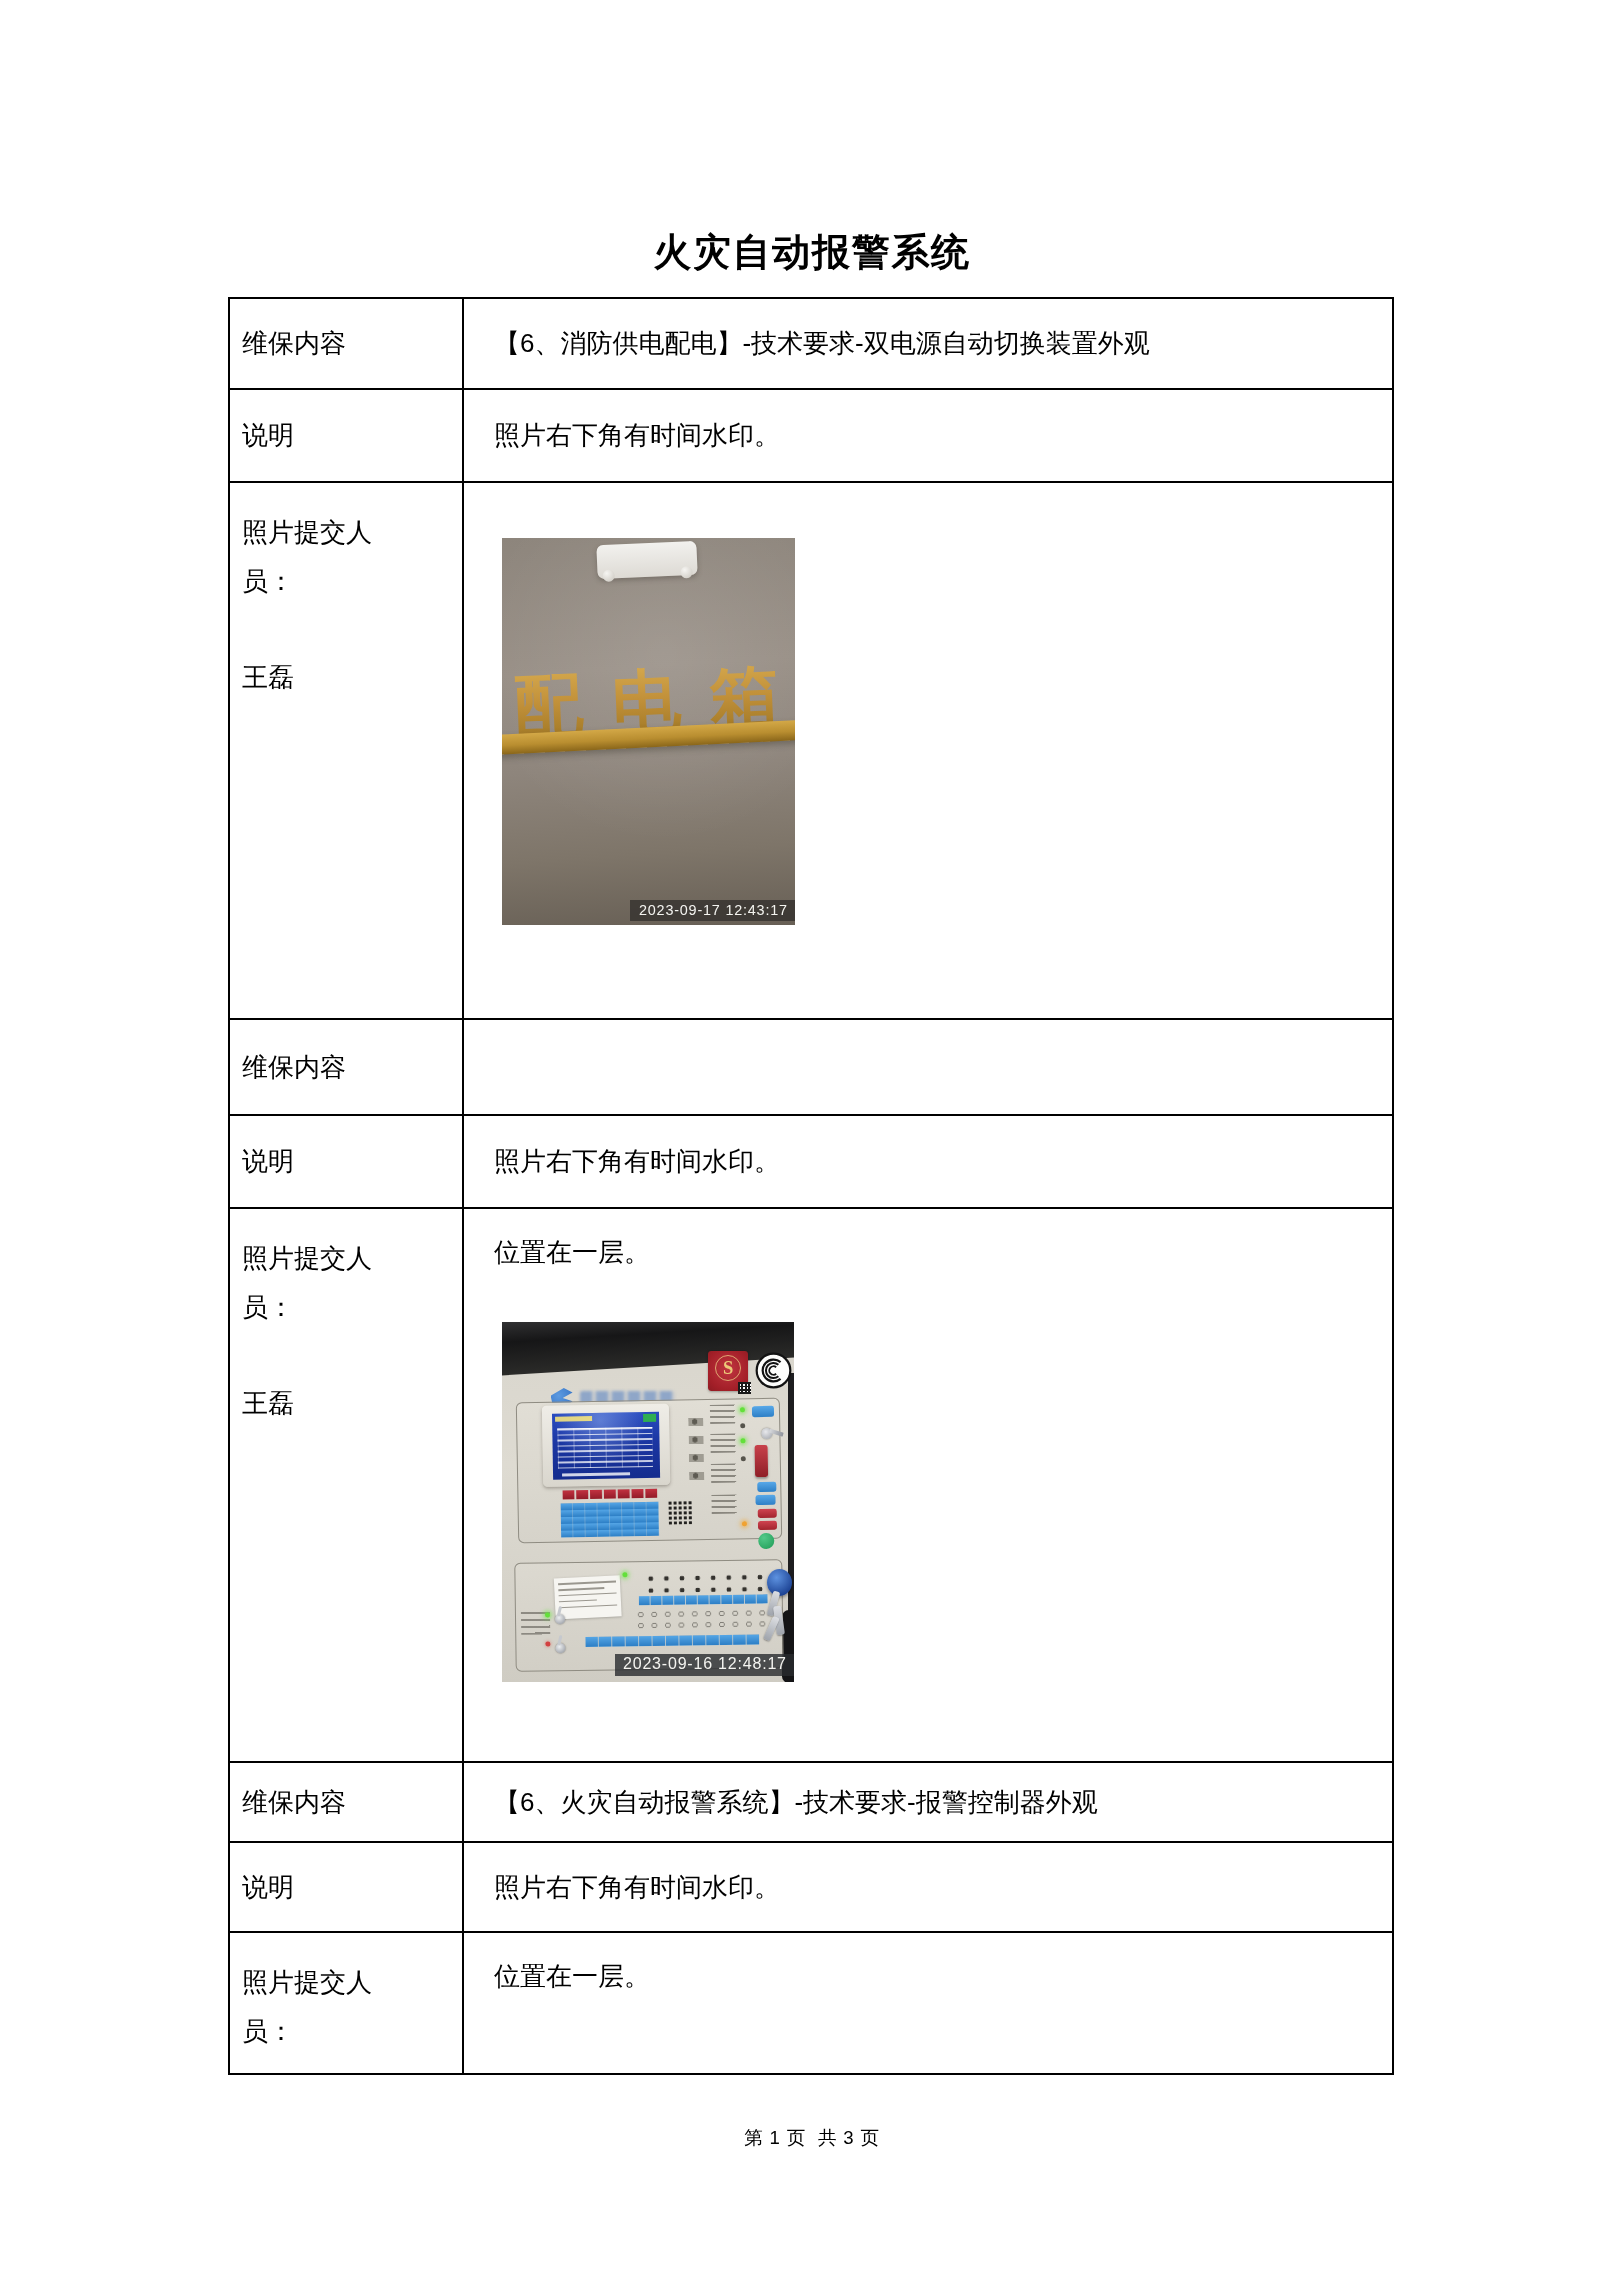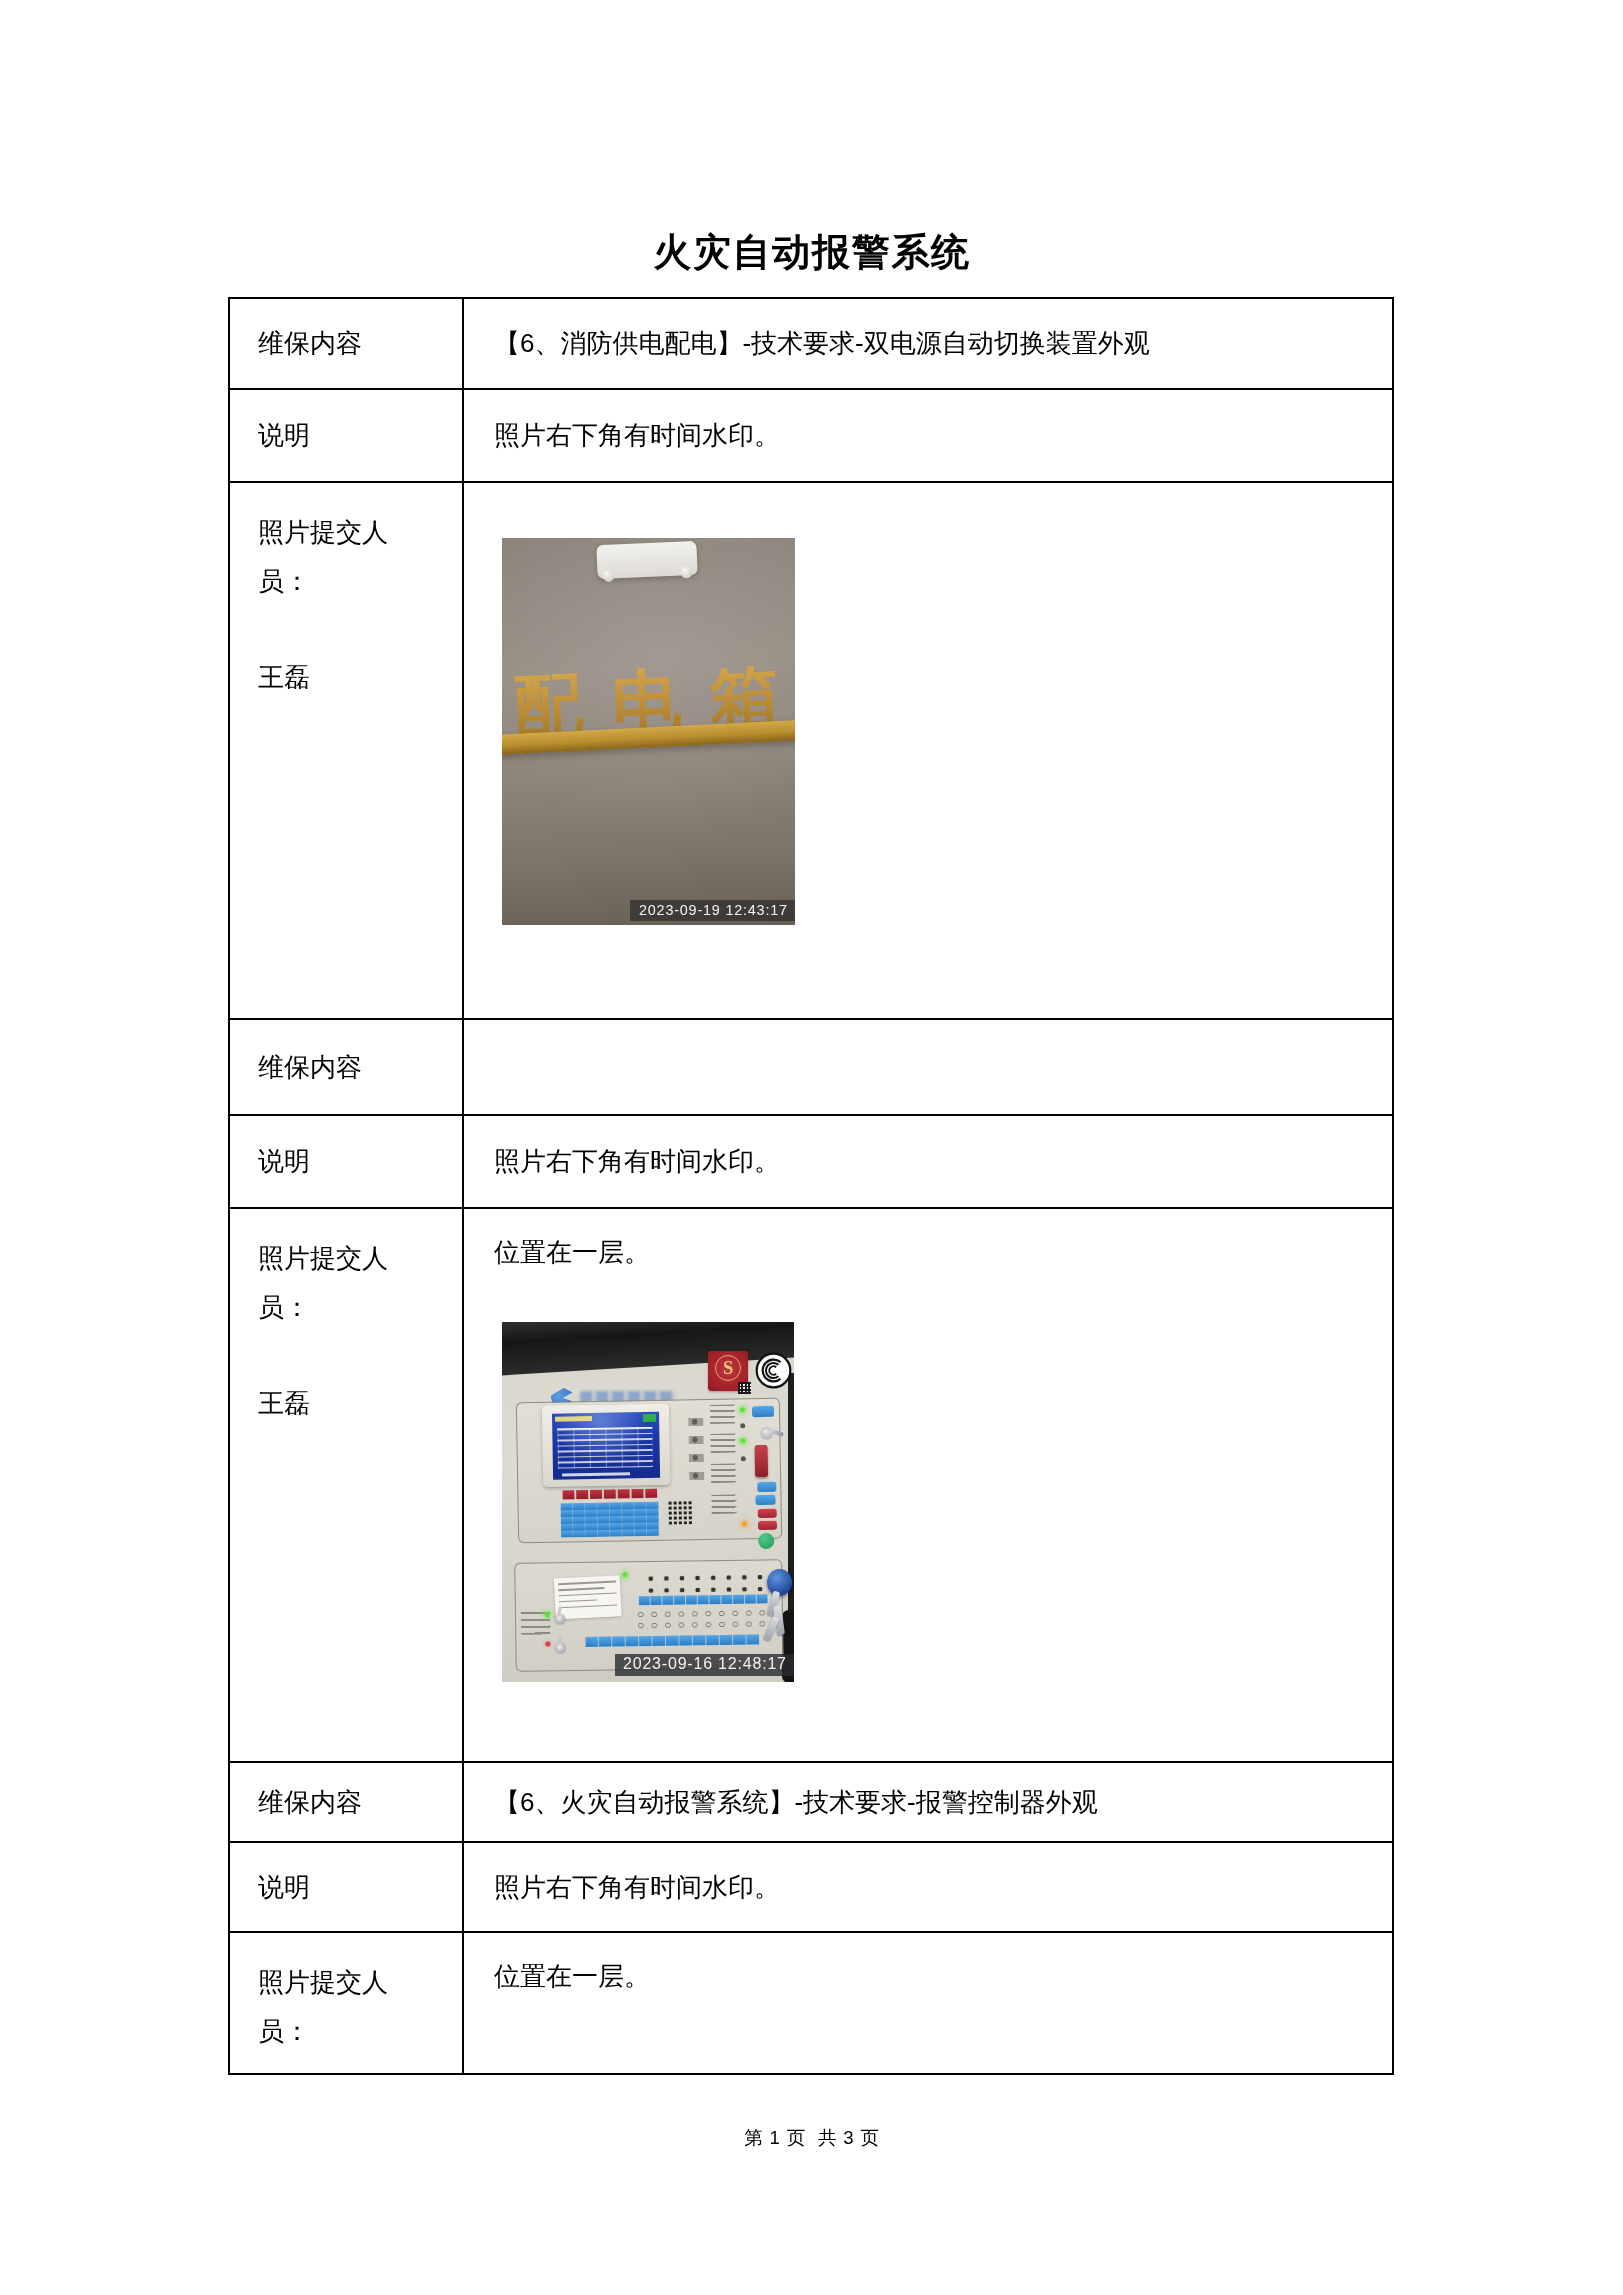--- a/index.html
+++ b/index.html
@@ -12,21 +12,21 @@
     position:absolute;top:227px;left:0;width:1624px;text-align:center;
     font-size:38px;font-weight:bold;letter-spacing:1.7px;
   }
   .doc-table{
     position:absolute;left:228px;top:297px;width:1166px;
     border:2.5px solid #000;box-sizing:border-box;background:#fff;
   }
   .trow{display:flex;border-bottom:2.5px solid #000;box-sizing:border-box;}
   .trow:last-child{border-bottom:none;}
   .cell{box-sizing:border-box;font-size:26px;}
-  .label-cell{width:234px;border-right:2.5px solid #000;padding-left:28px;flex:none;}
+  .label-cell{width:234px;border-right:2.5px solid #000;padding-left:12px;flex:none;}
   .value-cell{flex:1;padding-left:30px;}
   .row-simple .cell{display:flex;align-items:center;}
   .row-photo .cell{display:block;padding-top:25px;}
   .lbl-line{line-height:49px;}
   .lbl-name{line-height:49px;margin-top:47px;}
   .loc-line{line-height:36px;}
   
   .photo{position:relative;overflow:hidden;}
   .ts{
     position:absolute;right:0;color:#f4f4f0;
@@ -274,21 +274,21 @@
     <div class="cell label-cell">
       <div class="lbl-line">照片提交人</div>
       <div class="lbl-line">员：</div>
       <div class="lbl-name">王磊</div>
     </div>
     <div class="cell value-cell">
       <div class="photo photo1">
         <div class="p1-fixture"></div>
         <div class="p1-sign">配电箱</div>
         <div class="p1-bar"></div>
-        <div class="ts">2023-09-19 12:43:17</div>
+        <div class="ts">2023-09-17 12:43:17</div>
       </div>
     </div>
   </div>
 
   <div class="trow row-simple" style="height:96px;">
     <div class="cell label-cell">维保内容</div>
   </div>
 
   <div class="trow row-simple" style="height:93px;">
     <div class="cell label-cell">说明</div>

